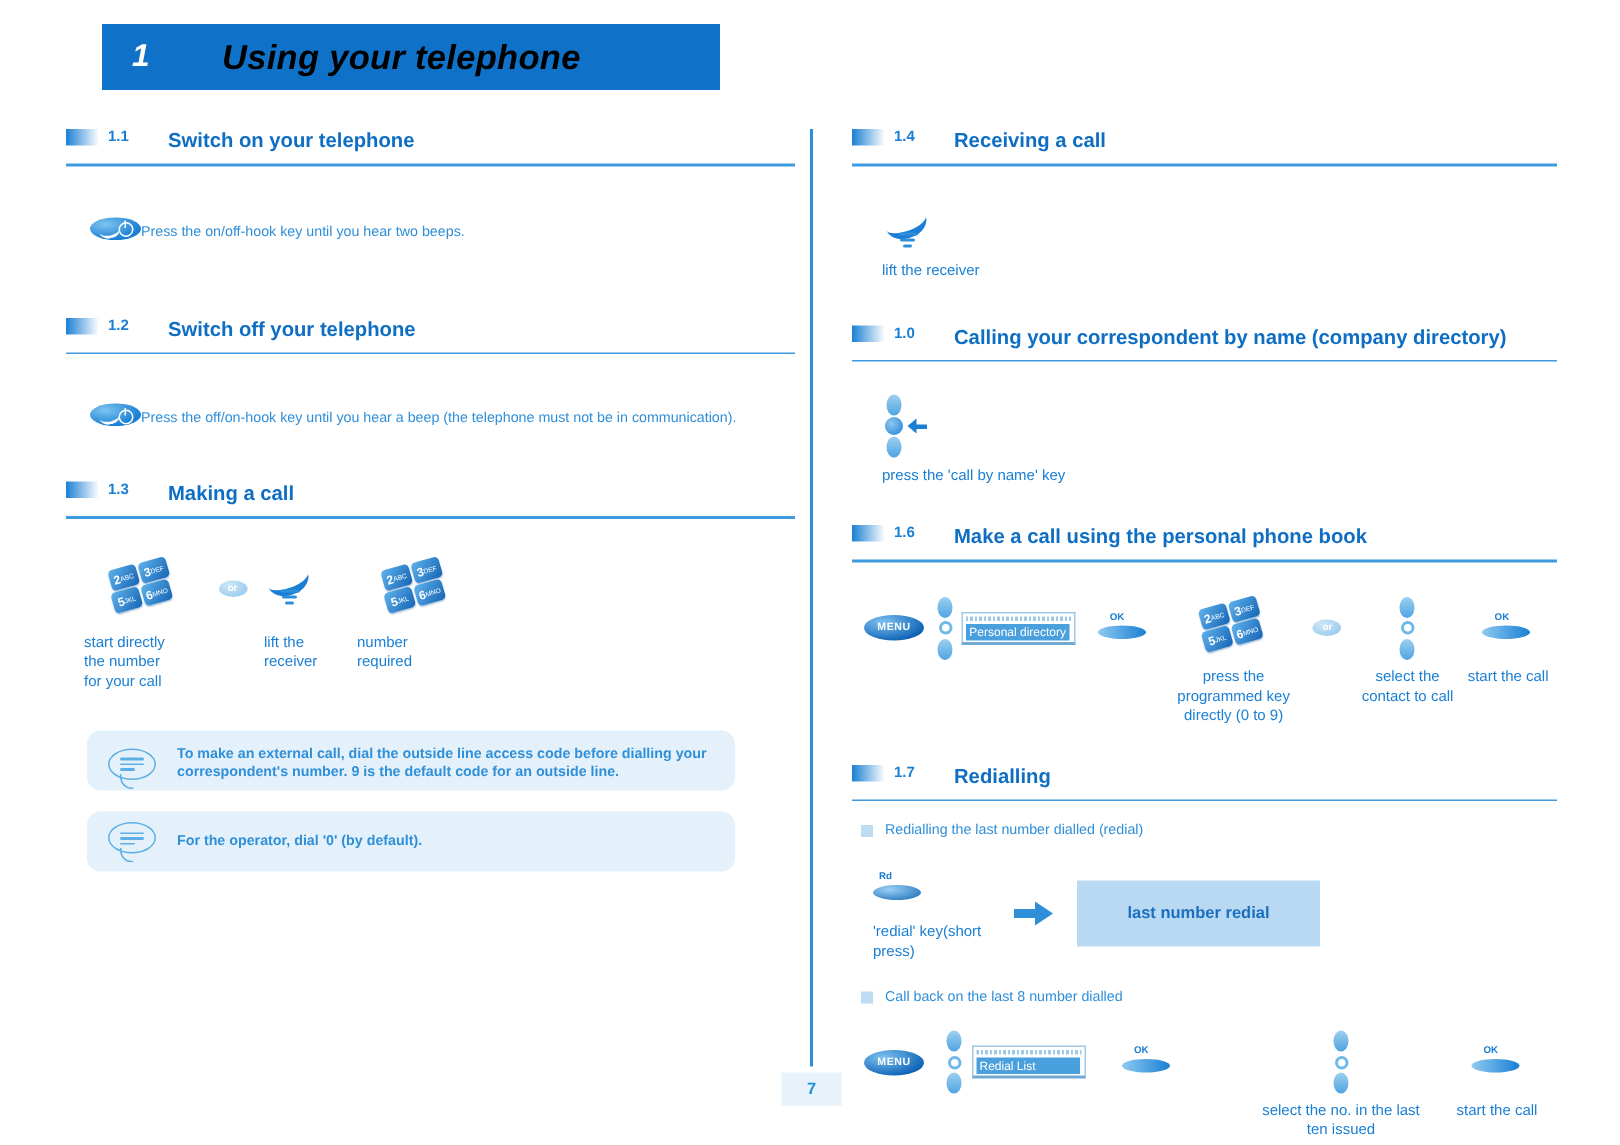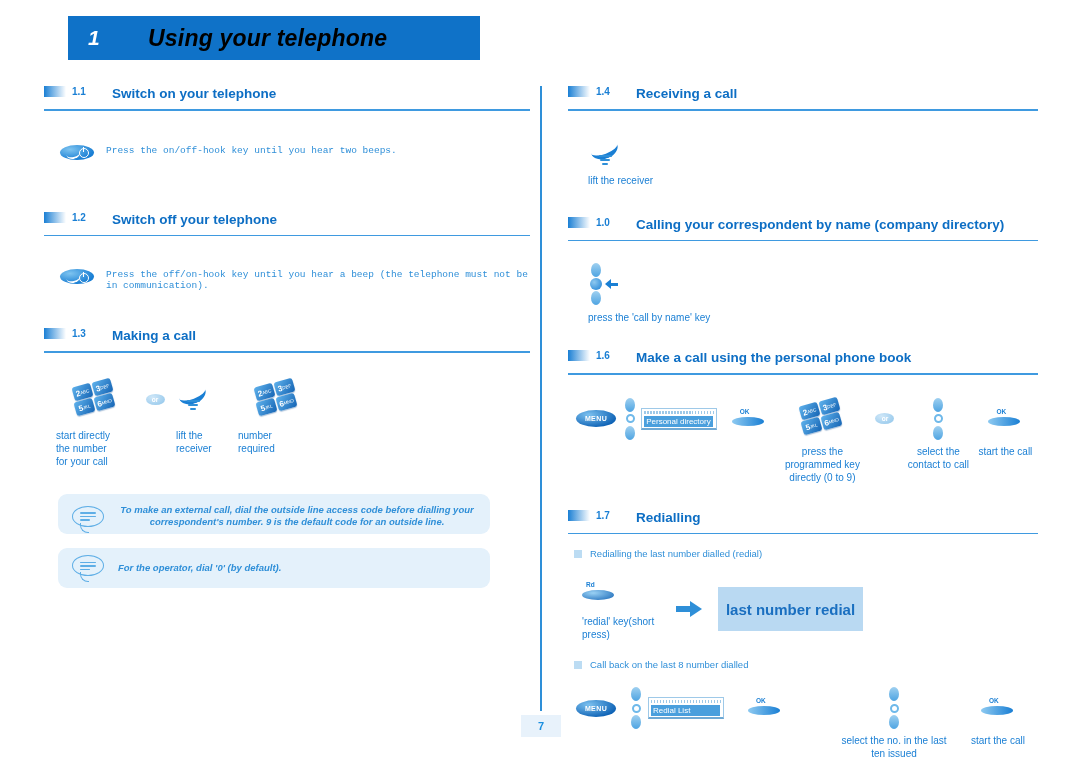--- a/index.html
+++ b/index.html
@@ -66,21 +66,21 @@
     transform:rotate(-12deg);
   }
   .hookkey .pw{
     position:absolute;right:5px;top:3.5px;width:8px;height:8px;
     border:1.6px solid #ffffff;border-radius:50%;
   }
   .hookkey .pw:after{
     content:"";position:absolute;left:2.5px;top:-2px;width:1.6px;height:5px;background:#ffffff;
   }
 
-  .hookrow{display:flex;align-items:flex-start;gap:12px;font-family:Liberation Mono, monospace;}
+  .hookrow{display:flex;align-items:flex-end;}
 
   
   .keypad{position:relative;width:44px;height:34px;flex:none;}
   .keypad .k{
     position:absolute;width:19px;height:14px;border-radius:3px;
     background:linear-gradient(135deg,#5fb2ec,#1564b4);
     color:#ffffff;font-size:8px;font-weight:bold;
     display:flex;align-items:center;justify-content:center;
     transform:rotate(-16deg);box-shadow:0 1px 1px rgba(20,80,150,.35);
   }
@@ -203,33 +203,33 @@
   .bubble .tail{
     position:absolute;left:8px;top:17px;width:8px;height:9px;
     border-left:1.8px solid #5eaee6;border-bottom:1.8px solid #5eaee6;
     border-radius:0 0 0 8px;background:transparent;
   }
   .bubble .l1,.bubble .l2,.bubble .l3{position:absolute;background:#5eaee6;height:1.8px;border-radius:1px;}
   .bubble .l1{left:8px;top:6.5px;width:16px;}
   .bubble .l2{left:8px;top:10px;width:16px;}
   .bubble .l3{left:8px;top:13.5px;width:10px;}
   .note-text{
-    font-size:9.5px;font-style:italic;font-weight:bold;color:#2f8fd8;line-height:12px;text-align:center;
+    font-size:9.5px;font-weight:bold;color:#2f8fd8;line-height:12px;
   }
 
   
   .bullet-row{display:flex;align-items:center;gap:8px;}
   .bullet-sq{width:8px;height:8px;background:#bcdcf3;flex:none;}
   .bullet-txt{font-size:9.5px;color:#2f8fd8;}
 
   
   .redial-panel{
-    width:145px;height:44px;background:#b9d9f2;flex:none;
+    width:162px;height:44px;background:#b9d9f2;flex:none;
     display:flex;align-items:center;justify-content:center;
-    font-size:15px;font-weight:bold;color:#1a6fc0;
+    font-size:11px;font-weight:bold;color:#1a6fc0;
   }
 
   .iconrow{display:flex;align-items:flex-start;}
 </style>
 </head>
 <body>
 
 <div class="page">
 
   <div class="chapter">

